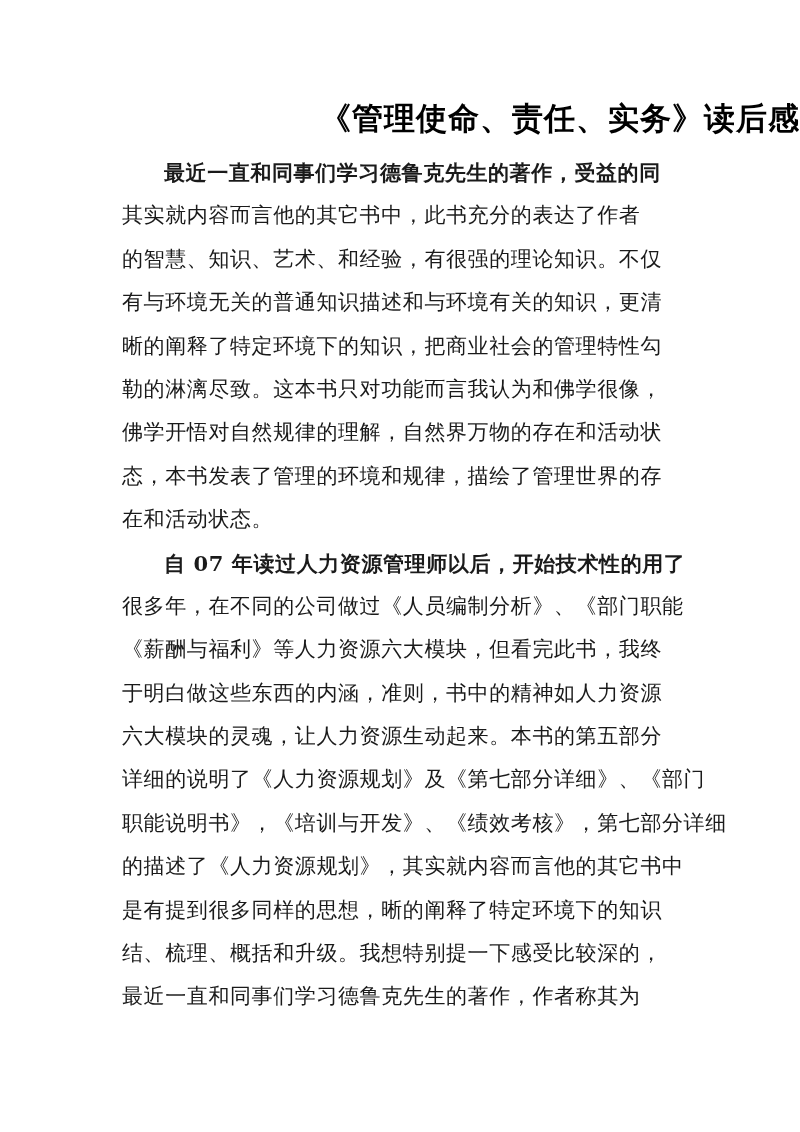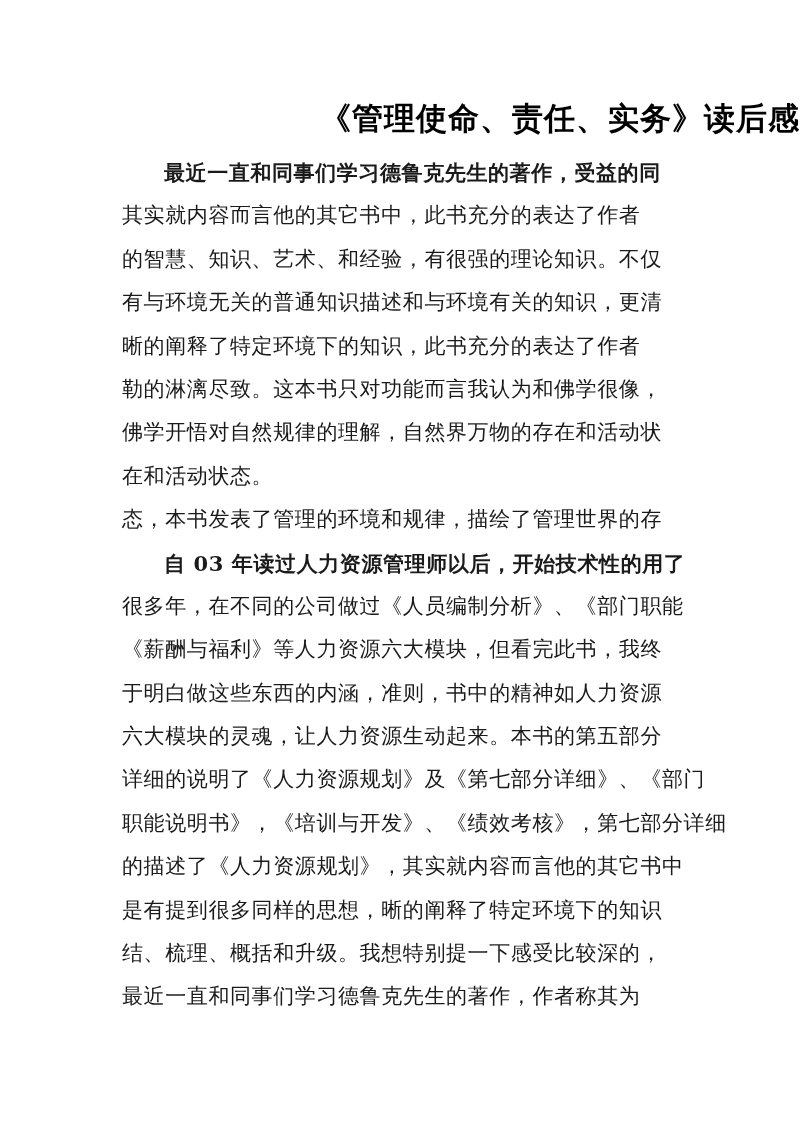--- a/index.html
+++ b/index.html
@@ -62,28 +62,28 @@
 
 <div class="page">
   <div class="title">《管理使命、责任、实务》读后感</div>
 
   <div class="body-text">
     <div>
       <span class="line indent">最近一直和同事们学习德鲁克先生的著作，受益的同</span>
       <span class="line">其实就内容而言他的其它书中，此书充分的表达了作者</span>
       <span class="line">的智慧、知识、艺术、和经验，有很强的理论知识。不仅</span>
       <span class="line">有与环境无关的普通知识描述和与环境有关的知识，更清</span>
-      <span class="line">晰的阐释了特定环境下的知识，此书充分的表达了作者</span>
+      <span class="line">晰的阐释了特定环境下的知识，把商业社会的管理特性勾</span>
       <span class="line">勒的淋漓尽致。这本书只对功能而言我认为和佛学很像，</span>
       <span class="line">佛学开悟对自然规律的理解，自然界万物的存在和活动状</span>
+      <span class="line">态，本书发表了管理的环境和规律，描绘了管理世界的存</span>
       <span class="line">在和活动状态。</span>
-      <span class="line">态，本书发表了管理的环境和规律，描绘了管理世界的存</span>
     </div>
     <div>
-      <span class="line indent">自 03 年读过人力资源管理师以后，开始技术性的用了</span>
+      <span class="line indent">自 07 年读过人力资源管理师以后，开始技术性的用了</span>
       <span class="line">很多年，在不同的公司做过《人员编制分析》、《部门职能</span>
       <span class="line">《薪酬与福利》等人力资源六大模块，但看完此书，我终</span>
       <span class="line">于明白做这些东西的内涵，准则，书中的精神如人力资源</span>
       <span class="line">六大模块的灵魂，让人力资源生动起来。本书的第五部分</span>
       <span class="line">详细的说明了《人力资源规划》及《第七部分详细》、《部门</span>
       <span class="line">职能说明书》，《培训与开发》、《绩效考核》，第七部分详细</span>
       <span class="line">的描述了《人力资源规划》，其实就内容而言他的其它书中</span>
       <span class="line">是有提到很多同样的思想，晰的阐释了特定环境下的知识</span>
       <span class="line">结、梳理、概括和升级。我想特别提一下感受比较深的，</span>
       <span class="line">最近一直和同事们学习德鲁克先生的著作，作者称其为</span>

